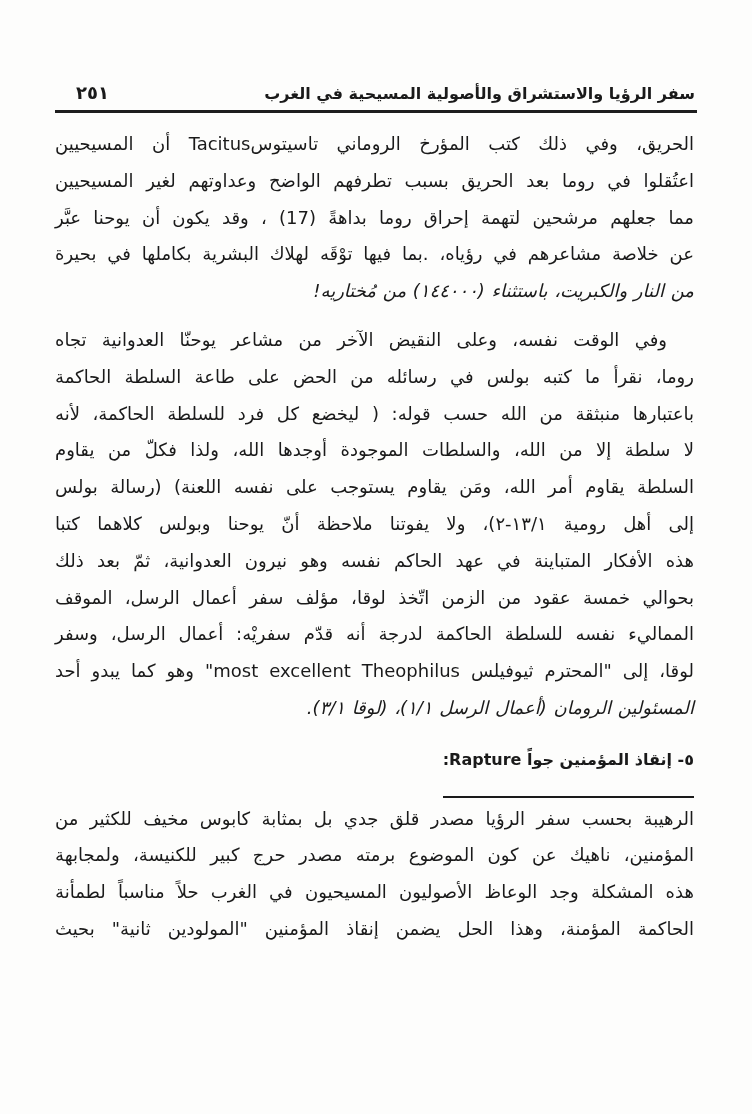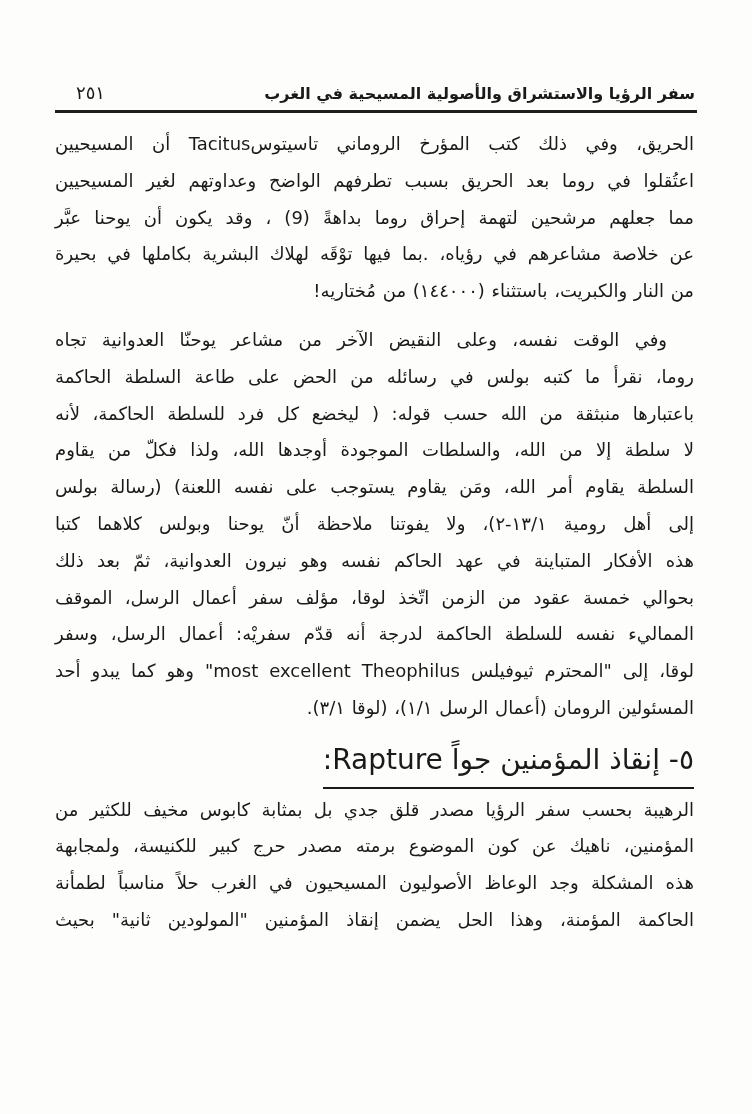--- a/index.html
+++ b/index.html
@@ -24,21 +24,21 @@
     align-items: flex-end;
     margin: 82px 57px 0 62px;
   }
   .book-title {
     font-size: 16px;
     font-weight: 700;
     letter-spacing: 0.2px;
   }
   .page-number {
     font-size: 18px;
-    font-weight: 400;
+    font-weight: 700;
     padding-left: 14px;
   }
   .header-divider {
     margin: 7px 55px 0 55px;
     border: 0;
     border-top: 3px solid #1e1e1e;
   }
   .text-body {
     direction: rtl;
     margin: 13px 58px 0 55px;
@@ -47,55 +47,56 @@
   .line {
     font-size: 18px;
     line-height: 36.8px;
     min-height: 36.8px;
     text-align: justify;
     text-align-last: justify;
     word-spacing: 1px;
   }
   .line.para-end {
     text-align-last: right;
+    font-style: italic;
   }
   .line.first-indent {
     padding-right: 27px;
     margin-top: 12px;
   }
   .heading-row {
     margin-top: 15px;
     margin-bottom: 3px;
     line-height: 36.8px;
   }
   .heading-text {
     display: inline-block;
-    font-size: 28px;
-    font-weight: 400;
+    font-size: 16px;
+    font-weight: 700;
     border-bottom: 2px solid #1a1a1a;
-    padding-bottom: 8px;
+    padding-bottom: 17px;
   }
 </style>
 </head>
 <body>
 
 <div class="page">
 
   <div class="running-header">
     <div class="book-title">سفر الرؤيا والاستشراق والأصولية المسيحية في الغرب</div>
     <div class="page-number">٢٥١</div>
   </div>
 
   <hr class="header-divider">
 
   <div class="text-body">
 
     <div class="line">الحريق، وفي ذلك كتب المؤرخ الروماني تاسيتوسTacitus أن المسيحيين</div>
     <div class="line">اعتُقلوا في روما بعد الحريق بسبب تطرفهم الواضح وعداوتهم لغير المسيحيين</div>
-    <div class="line">مما جعلهم مرشحين لتهمة إحراق روما بداهةً (9) ، وقد يكون أن يوحنا عبَّر</div>
+    <div class="line">مما جعلهم مرشحين لتهمة إحراق روما بداهةً (17) ، وقد يكون أن يوحنا عبَّر</div>
     <div class="line">عن خلاصة مشاعرهم في رؤياه، .بما فيها توْقَه لهلاك البشرية بكاملها في بحيرة</div>
     <div class="line para-end">من النار والكبريت، باستثناء (١٤٤٠٠٠) من مُختاريه!</div>
 
     <div class="line first-indent">وفي الوقت نفسه، وعلى النقيض الآخر من مشاعر يوحنّا العدوانية تجاه</div>
     <div class="line">روما، نقرأ ما كتبه بولس في رسائله من الحض على طاعة السلطة الحاكمة</div>
     <div class="line">باعتبارها منبثقة من الله حسب قوله: ( ليخضع كل فرد للسلطة الحاكمة، لأنه</div>
     <div class="line">لا سلطة إلا من الله، والسلطات الموجودة أوجدها الله، ولذا فكلّ من يقاوم</div>
     <div class="line">السلطة يقاوم أمر الله، ومَن يقاوم يستوجب على نفسه اللعنة) (رسالة بولس</div>
     <div class="line">إلى أهل رومية ١٣/١-٢)، ولا يفوتنا ملاحظة أنّ يوحنا وبولس كلاهما كتبا</div>
     <div class="line">هذه الأفكار المتباينة في عهد الحاكم نفسه وهو نيرون العدوانية، ثمّ بعد ذلك</div>

